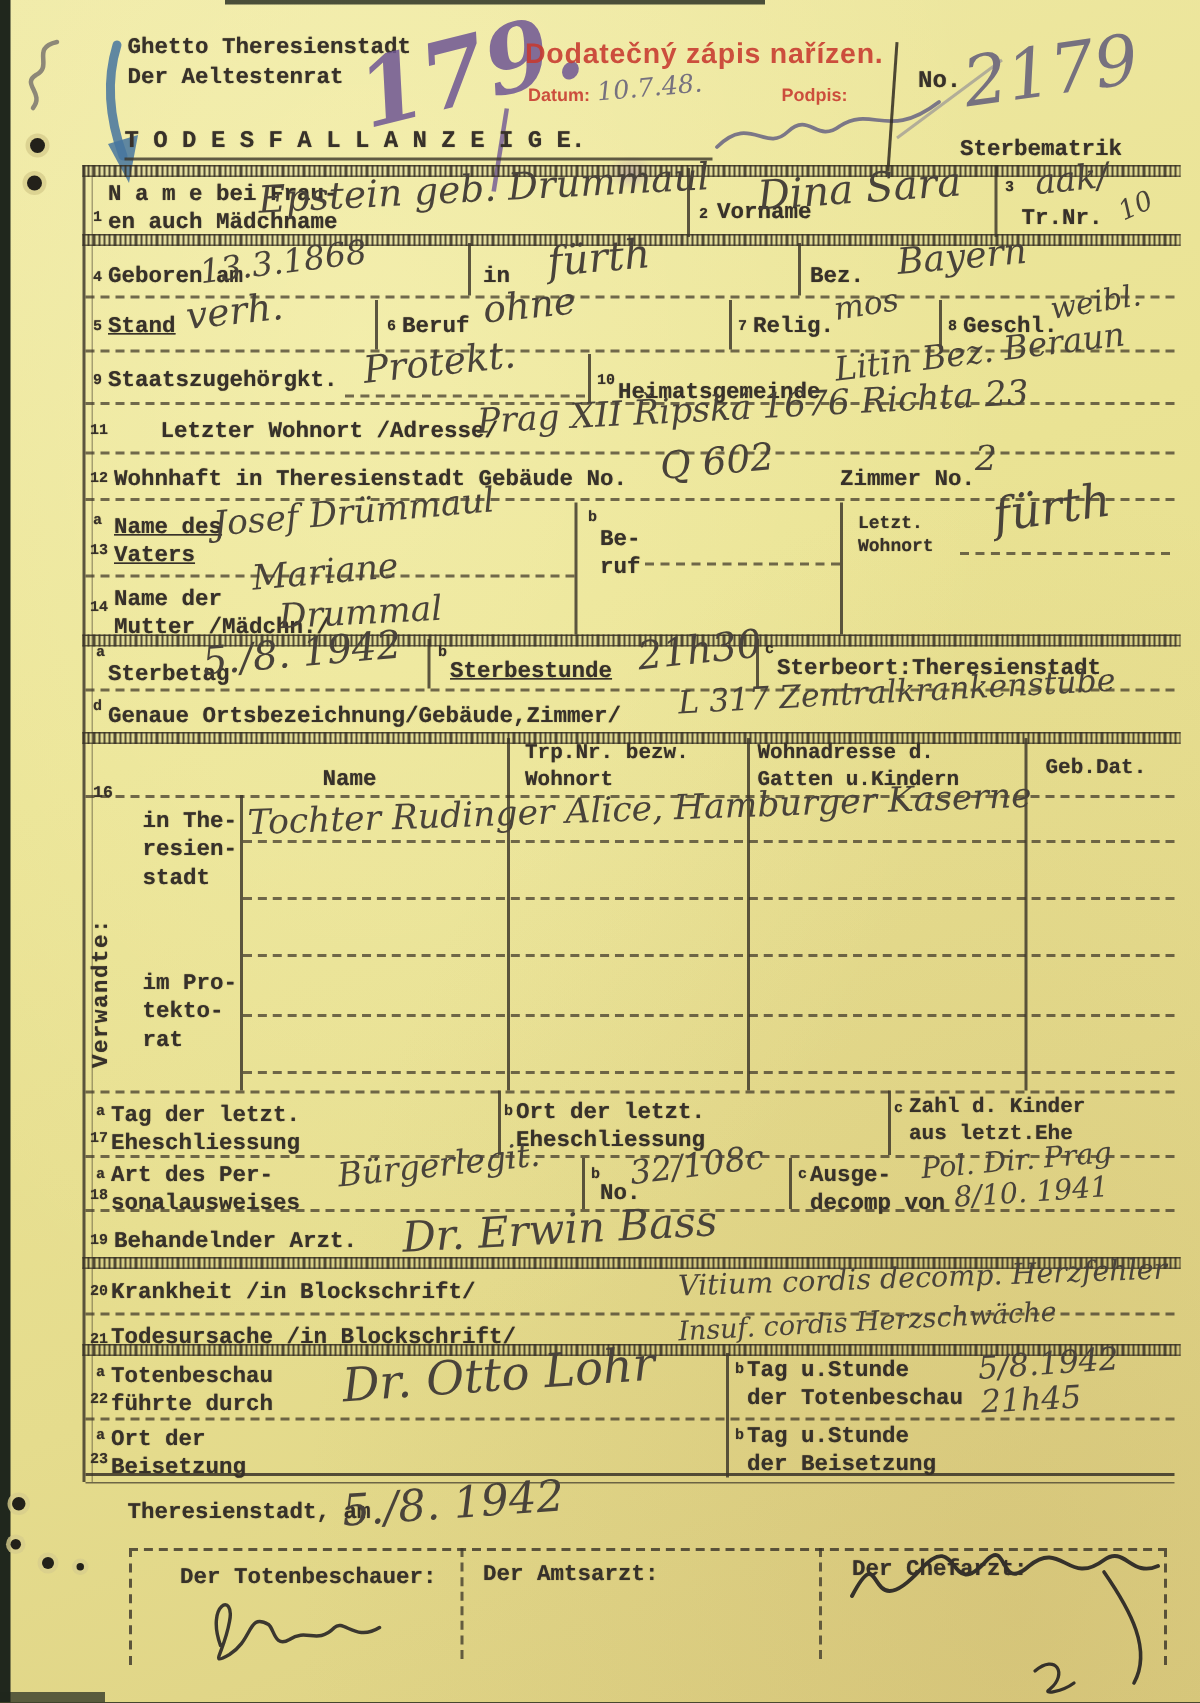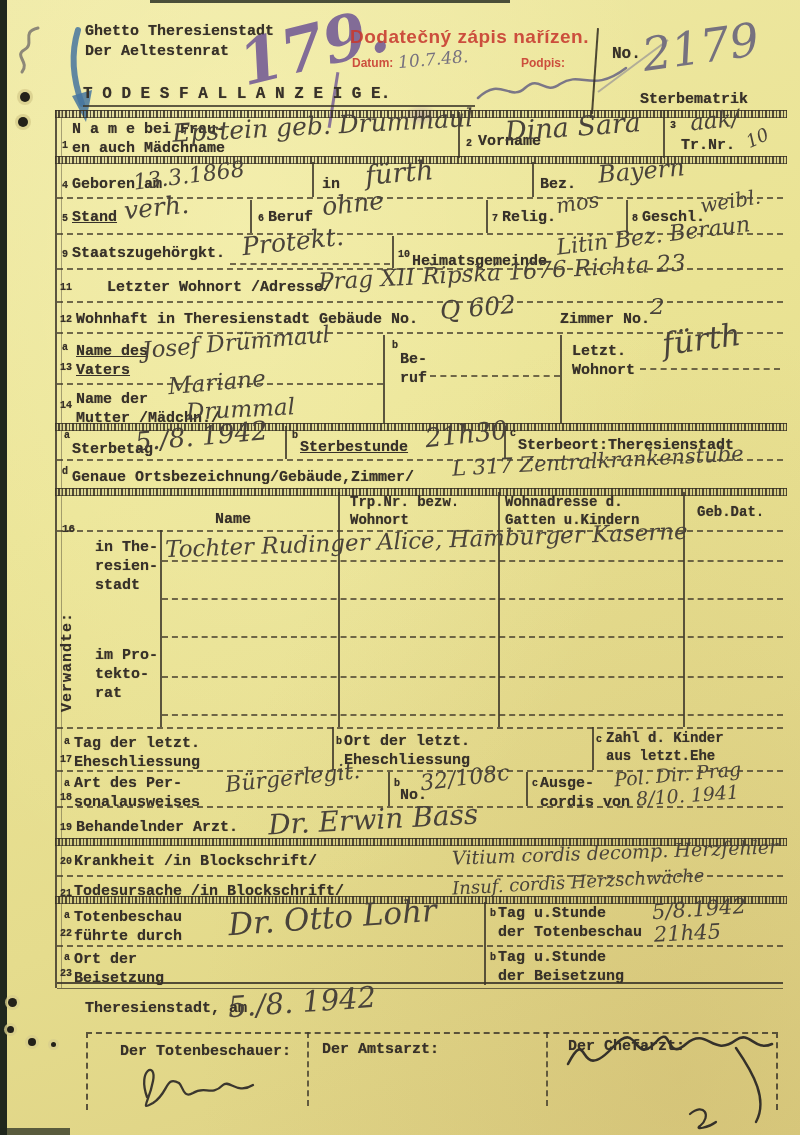--- a/index.html
+++ b/index.html
@@ -181,21 +181,21 @@
   <div class="h" style="left:650px;top:294px;font-size:23px;">2</div>
 
   <div class="t" style="left:62px;top:342px;font-size:10px;">a</div>
   <div class="t" style="left:60px;top:362px;font-size:10px;">13</div>
   <div class="t" style="left:76px;top:342px;font-size:15px;text-decoration:underline;">Name des
 Vaters</div>
   <div class="h" style="left:142px;top:330px;font-size:23px;transform:rotate(-5deg);">Josef Drümmaul</div>
   <div class="t" style="left:392px;top:340px;font-size:10px;">b</div>
   <div class="t" style="left:400px;top:350px;font-size:15px;">Be-
 ruf</div>
-  <div class="t" style="left:572px;top:342px;font-size:15px;">Letzt.
+  <div class="t" style="left:572px;top:342px;font-size:12px;">Letzt.
 Wohnort</div>
   <div class="h" style="left:662px;top:322px;font-size:31px;transform:rotate(-8deg);">fürth</div>
 
   <div class="t" style="left:60px;top:400px;font-size:10px;">14</div>
   <div class="t" style="left:76px;top:390px;font-size:15px;">Name der
 Mutter /Mädchn./</div>
   <div class="h" style="left:168px;top:370px;font-size:23px;transform:rotate(-5deg);">Mariane</div>
   <div class="h" style="left:186px;top:397px;font-size:23px;transform:rotate(-3deg);">Drummal</div>
 
   <div class="t" style="left:64px;top:430px;font-size:10px;">a</div>
@@ -241,21 +241,21 @@
   <div class="t" style="left:64px;top:778px;font-size:10px;">a</div>
   <div class="t" style="left:60px;top:792px;font-size:10px;">18</div>
   <div class="t" style="left:74px;top:774px;font-size:15px;">Art des Per-
 sonalausweises</div>
   <div class="h" style="left:225px;top:766px;font-size:22px;transform:rotate(-6deg);">Bürgerlegit.</div>
   <div class="t" style="left:394px;top:778px;font-size:10px;">b</div>
   <div class="t" style="left:400px;top:786px;font-size:15px;">No.</div>
   <div class="h" style="left:420px;top:766px;font-size:22px;transform:rotate(-7deg);">32/108c</div>
   <div class="t" style="left:532px;top:778px;font-size:10px;">c</div>
   <div class="t" style="left:540px;top:774px;font-size:15px;">Ausge-
-cordis von</div>
+decomp von</div>
   <div class="h" style="left:614px;top:764px;font-size:19px;transform:rotate(-5deg);">Pol. Dir. Prag</div>
   <div class="h" style="left:636px;top:785px;font-size:19px;transform:rotate(-4deg);">8/10. 1941</div>
 
   <div class="t" style="left:60px;top:822px;font-size:10px;">19</div>
   <div class="t" style="left:76px;top:818px;font-size:15px;">Behandelnder Arzt.</div>
   <div class="h" style="left:268px;top:804px;font-size:28px;transform:rotate(-3deg);">Dr. Erwin Bass</div>
 
   <div class="t" style="left:60px;top:856px;font-size:10px;">20</div>
   <div class="t" style="left:74px;top:852px;font-size:15px;">Krankheit /in Blockschrift/</div>
   <div class="h" style="left:452px;top:842px;font-size:19px;transform:rotate(-2deg);">Vitium cordis decomp.  Herzfehler</div>

